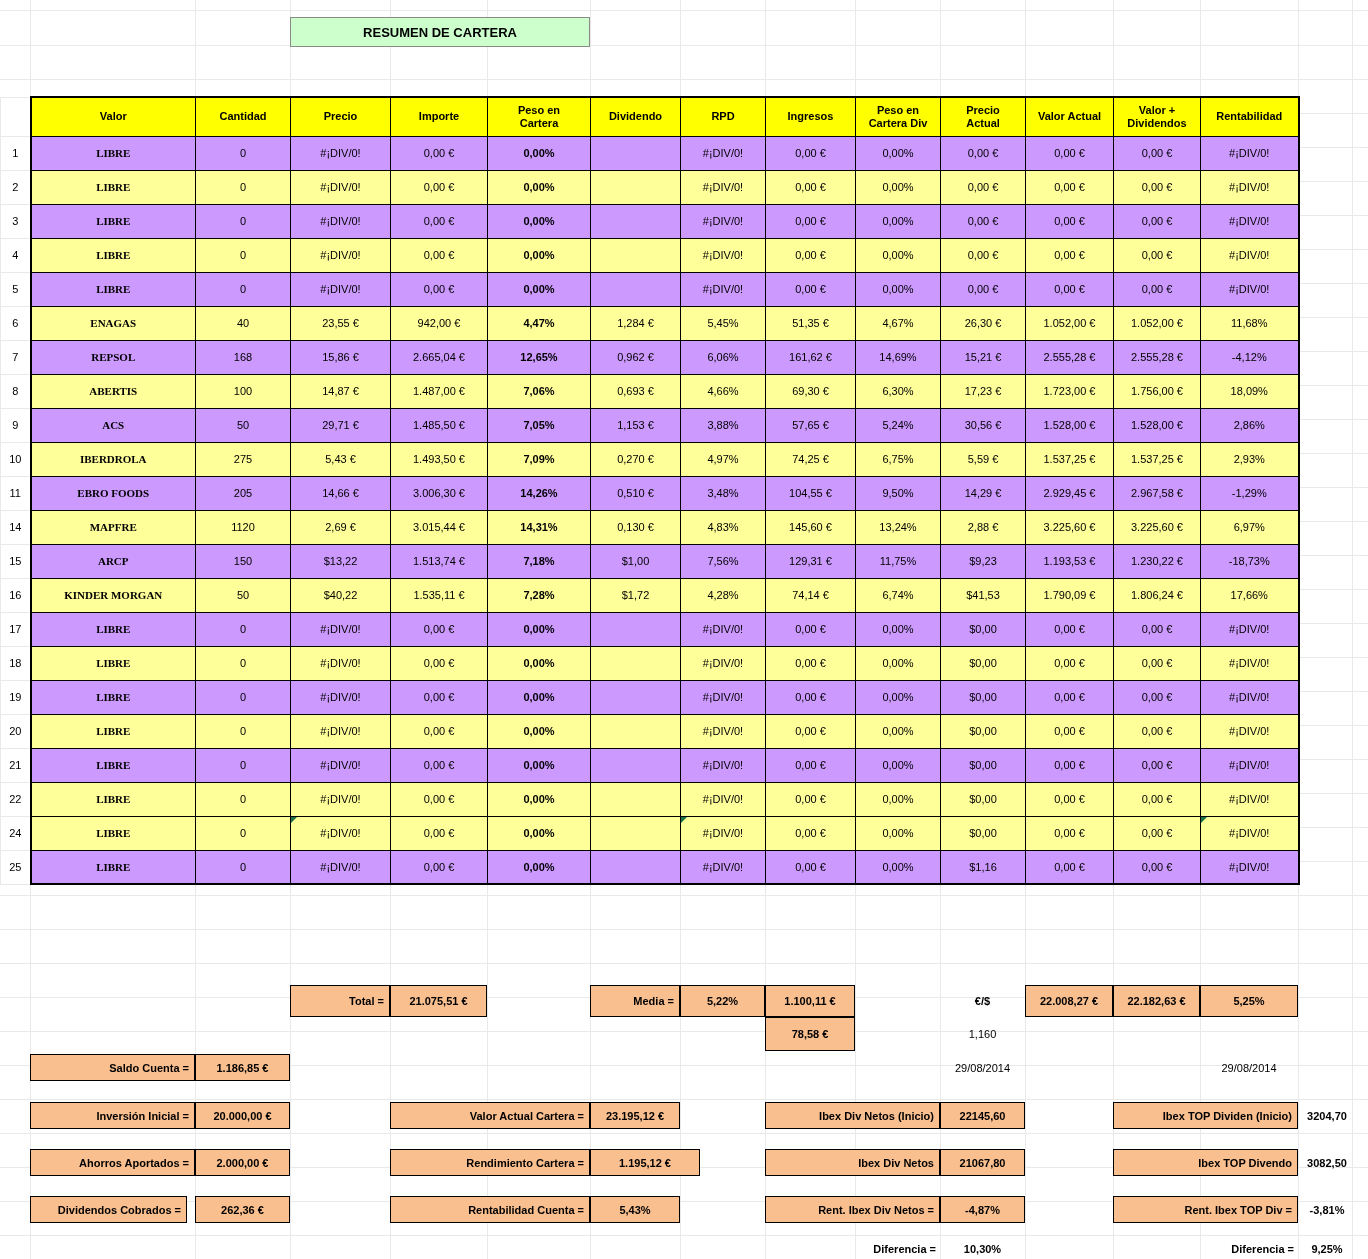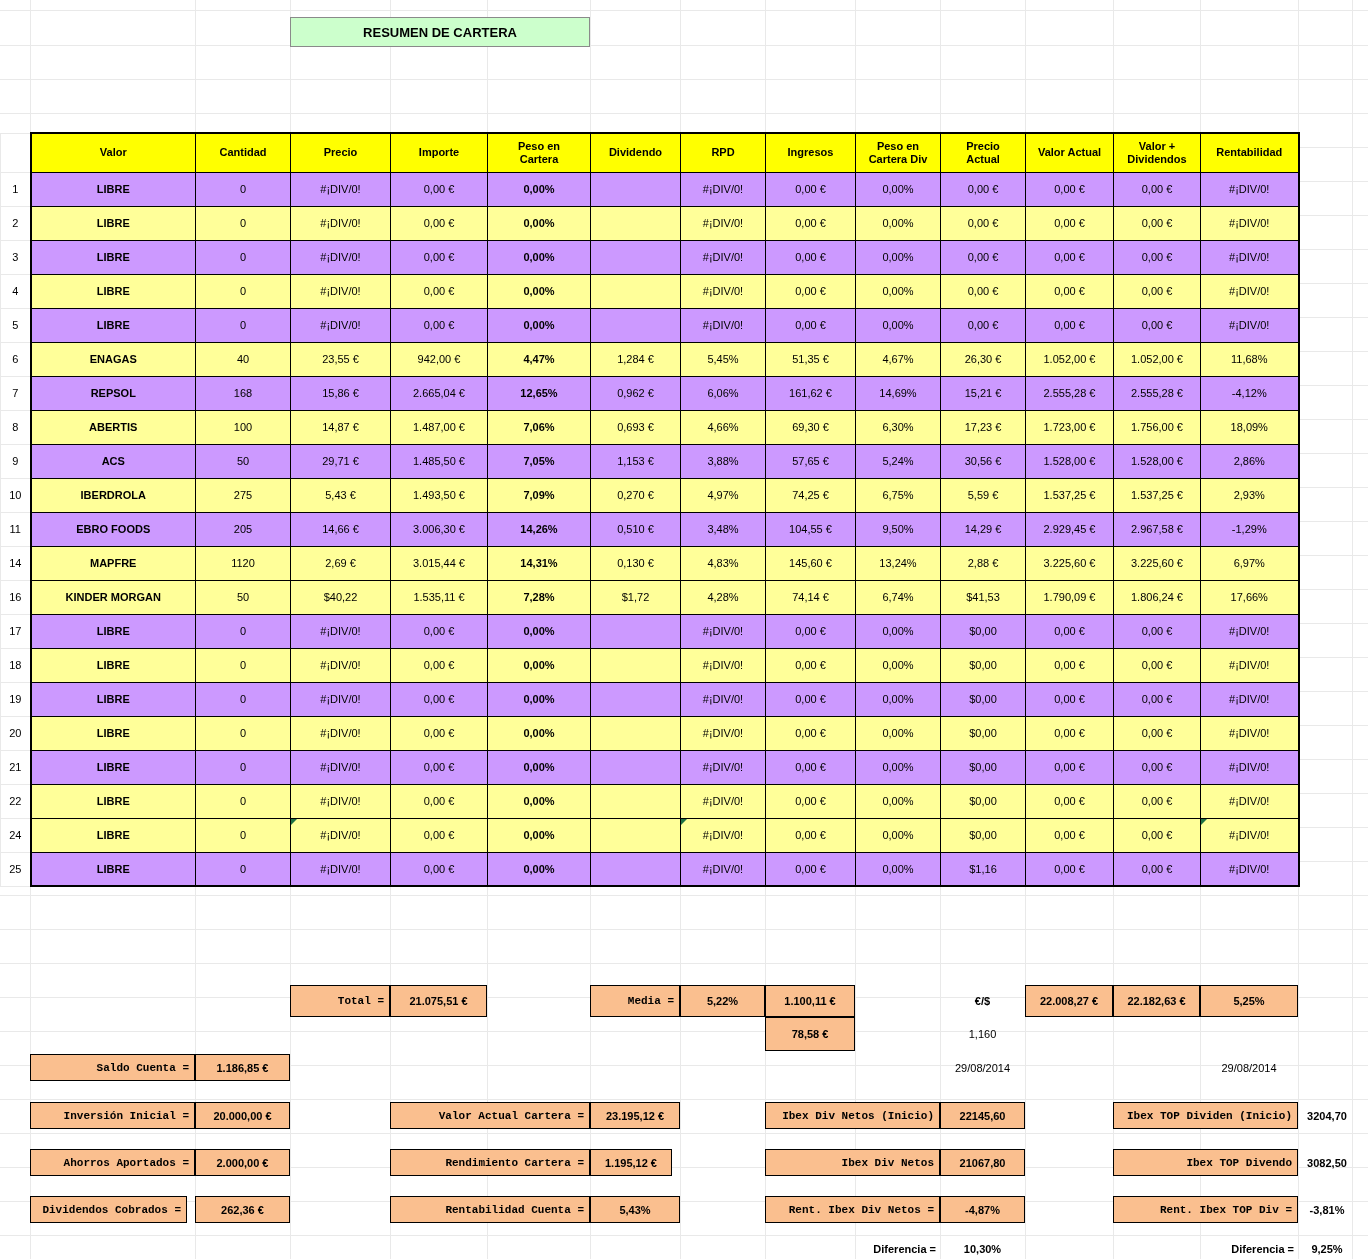--- a/index.html
+++ b/index.html
@@ -13,47 +13,47 @@
   .vline { position: absolute; top: 0; bottom: 0; width: 1px; background: #e9e9e9; z-index: 0; }
   .layer { position: absolute; z-index: 1; }
 
   .title {
     left: 290px; top: 17px; width: 300px; height: 30px;
     background: #CCFFCC; border: 1px solid #8a8a8a;
     display: flex; align-items: center; justify-content: center;
     font-size: 13px; font-weight: bold; color: #000;
   }
 
-  table.ptable { position: absolute; left: 0; top: 96px; z-index: 1; border-collapse: collapse; table-layout: fixed; width: 1298px; margin-top: 36px; }
+  table.ptable { position: absolute; left: 0; top: 96px; z-index: 1; border-collapse: collapse; table-layout: fixed; width: 1298px; }
   .ptable th, .ptable td { font-size: 11px; text-align: center; vertical-align: middle; overflow: hidden; padding: 0 2px; color: #000; }
   .ptable thead tr { height: 39px; }
   .ptable tbody tr { height: 34px; }
   th.corner { border: 1px solid #e9e9e9; background: #fff; }
   th.hcell { background: #FFFF00; border: 1px solid #000; border-top-width: 2px; font-weight: bold; white-space: pre-line; line-height: 1.2; }
   th.hcell:nth-child(2) { border-left-width: 2px; }
   th.hcell:last-child { border-right-width: 2px; }
   td.rownum { border: 1px solid #e9e9e9; background: #fff; }
   td.cell { border: 1px solid #000; position: relative; }
-  td.cell:nth-child(2) { border-left-width: 2px; }
+  td.cell:nth-child(2) { border-left-width: 2px; font-family: Liberation Serif, serif; }
   td.cell:last-child { border-right-width: 2px; }
   .ptable tbody tr:last-child td.cell { border-bottom-width: 2px; }
   tr.purple td.cell { background: #CC99FF; }
   tr.yellow td.cell { background: #FFFF99; }
   td.valor, td.peso { font-weight: bold; }
   td.note::before {
     content: ""; position: absolute; left: 0; top: 0; width: 0; height: 0;
     border-top: 6px solid #1e7145; border-right: 6px solid transparent;
   }
 
   .obox {
     position: absolute; z-index: 1; background: #FABF8F; border: 1px solid #000;
     display: flex; align-items: center; justify-content: center;
     font-size: 11px; font-weight: bold; color: #000;
   }
-  .obox.r { justify-content: flex-end; padding-right: 5px; font-family: Liberation Mono, monospace; }
+  .obox.r { justify-content: flex-end; padding-right: 5px; }
   .txt {
     position: absolute; z-index: 1; display: flex; align-items: center; justify-content: center;
     font-size: 11px; color: #000;
   }
   .txt.b { font-weight: bold; }
   .txt.r { justify-content: flex-end; padding-right: 4px; }
 </style>
 </head>
 <body>
 
@@ -302,20 +302,36 @@
           <td class="cell peso">14,31%</td>
           <td class="cell">0,130 €</td>
           <td class="cell">4,83%</td>
           <td class="cell">145,60 €</td>
           <td class="cell">13,24%</td>
           <td class="cell">2,88 €</td>
           <td class="cell">3.225,60 €</td>
           <td class="cell">3.225,60 €</td>
           <td class="cell">6,97%</td>
         </tr>
+        <tr class="purple">
+          <td class="rownum">15</td>
+          <td class="cell valor">ARCP</td>
+          <td class="cell">150</td>
+          <td class="cell">$13,22</td>
+          <td class="cell">1.513,74 €</td>
+          <td class="cell peso">7,18%</td>
+          <td class="cell">$1,00</td>
+          <td class="cell">7,56%</td>
+          <td class="cell">129,31 €</td>
+          <td class="cell">11,75%</td>
+          <td class="cell">$9,23</td>
+          <td class="cell">1.193,53 €</td>
+          <td class="cell">1.230,22 €</td>
+          <td class="cell">-18,73%</td>
+        </tr>
         <tr class="yellow">
           <td class="rownum">16</td>
           <td class="cell valor">KINDER MORGAN</td>
           <td class="cell">50</td>
           <td class="cell">$40,22</td>
           <td class="cell">1.535,11 €</td>
           <td class="cell peso">7,28%</td>
           <td class="cell">$1,72</td>
           <td class="cell">4,28%</td>
           <td class="cell">74,14 €</td>
@@ -480,21 +496,21 @@
   <div class="obox r" style="left:390px;top:1102px;width:200px;height:27px">Valor Actual Cartera =</div>
   <div class="obox" style="left:590px;top:1102px;width:90px;height:27px">23.195,12 €</div>
   <div class="obox r" style="left:765px;top:1102px;width:175px;height:27px">Ibex Div Netos (Inicio)</div>
   <div class="obox" style="left:940px;top:1102px;width:85px;height:27px">22145,60</div>
   <div class="obox r" style="left:1113px;top:1102px;width:185px;height:27px">Ibex TOP Dividen (Inicio)</div>
   <div class="txt b" style="left:1298px;top:1102px;width:58px;height:27px">3204,70</div>
 
   <div class="obox r" style="left:30px;top:1149px;width:165px;height:27px">Ahorros Aportados =</div>
   <div class="obox" style="left:195px;top:1149px;width:95px;height:27px">2.000,00 €</div>
   <div class="obox r" style="left:390px;top:1149px;width:200px;height:27px">Rendimiento Cartera =</div>
-  <div class="obox" style="left:590px;top:1149px;width:82px;height:27px">1.195,12 €</div>
+  <div class="obox" style="left:590px;top:1149px;width:110px;height:27px">1.195,12 €</div>
   <div class="obox r" style="left:765px;top:1149px;width:175px;height:27px">Ibex Div Netos</div>
   <div class="obox" style="left:940px;top:1149px;width:85px;height:27px">21067,80</div>
   <div class="obox r" style="left:1113px;top:1149px;width:185px;height:27px">Ibex TOP Divendo</div>
   <div class="txt b" style="left:1298px;top:1149px;width:58px;height:27px">3082,50</div>
 
   <div class="obox r" style="left:30px;top:1196px;width:157px;height:27px">Dividendos Cobrados =</div>
   <div class="obox" style="left:195px;top:1196px;width:95px;height:27px">262,36 €</div>
   <div class="obox r" style="left:390px;top:1196px;width:200px;height:27px">Rentabilidad Cuenta =</div>
   <div class="obox" style="left:590px;top:1196px;width:90px;height:27px">5,43%</div>
   <div class="obox r" style="left:765px;top:1196px;width:175px;height:27px">Rent. Ibex Div Netos =</div>

